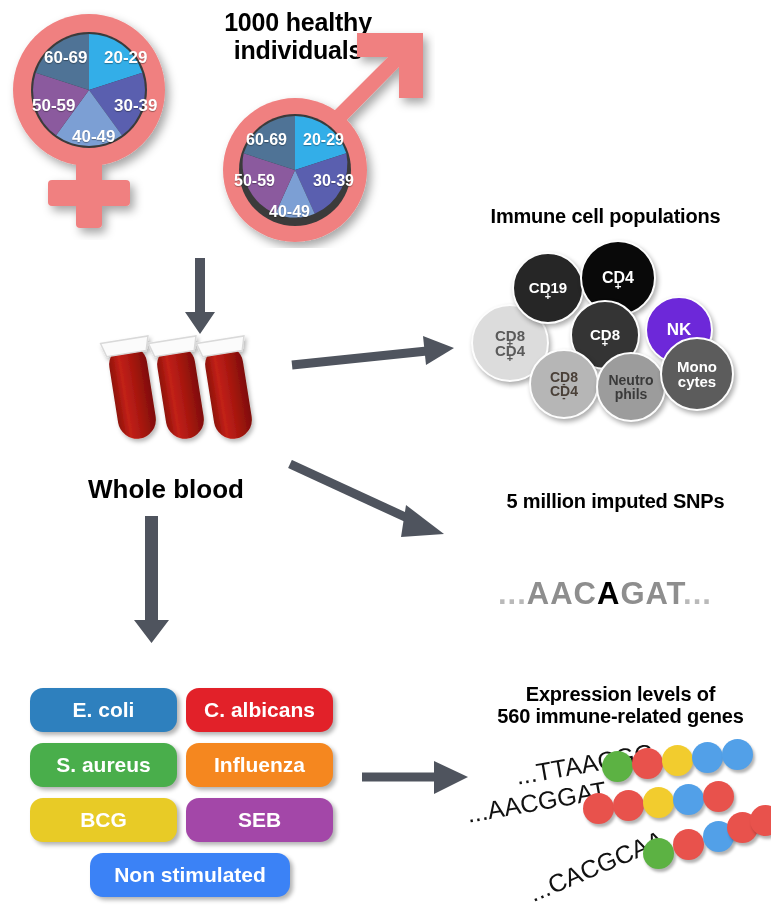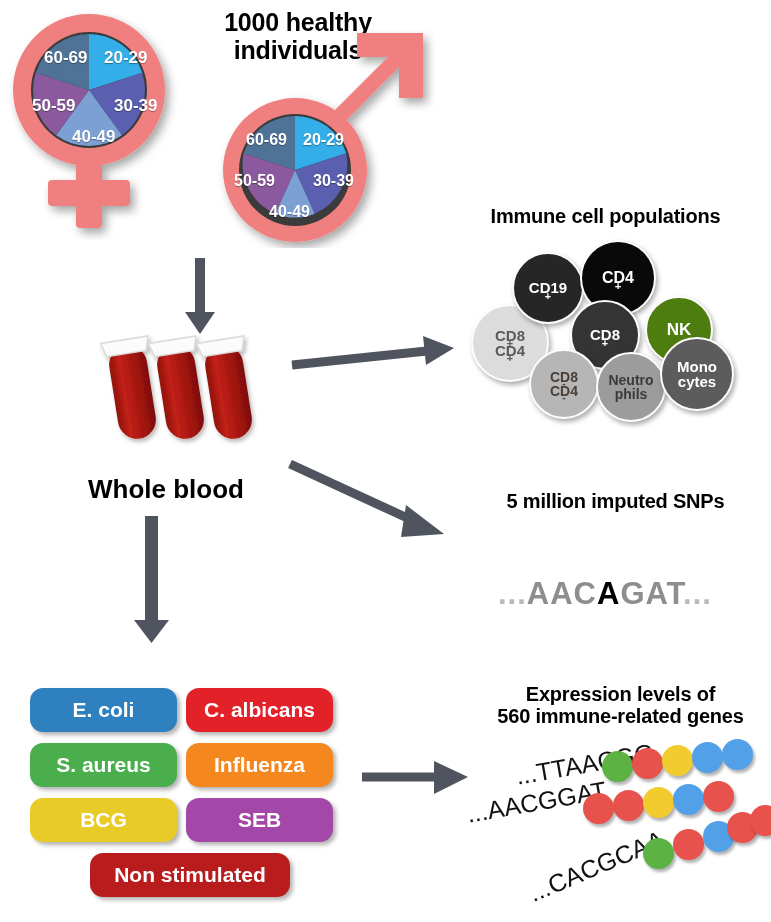--- a/index.html
+++ b/index.html
@@ -156,21 +156,21 @@
   </div>
 
   <div class="cellcircle" style="left:512px;top:252px;width:68px;height:68px;background:#262626;color:#ffffff;font-size:15px;">
     <span>CD19<span class="sup">+</span></span>
   </div>
 
   <div class="cellcircle" style="left:580px;top:240px;width:72px;height:72px;background:#090909;color:#ffffff;font-size:16px;">
     <span>CD4<span class="sup">+</span></span>
   </div>
 
-  <div class="cellcircle" style="left:645px;top:296px;width:64px;height:64px;background:#4d7c0f;color:#ffffff;font-size:17px;">
+  <div class="cellcircle" style="left:645px;top:296px;width:64px;height:64px;background:#6d28d9;color:#ffffff;font-size:17px;">
     <span>NK</span>
   </div>
 
   <div class="cellcircle" style="left:570px;top:300px;width:66px;height:66px;background:#343434;color:#ffffff;font-size:15px;">
     <span>CD8<span class="sup">+</span></span>
   </div>
 
   <div class="cellcircle" style="left:529px;top:349px;width:66px;height:66px;background:#B6B6B6;color:#4A4038;font-size:14px;">
     <div>
       <span>CD8<span class="sup">-</span></span>
@@ -210,21 +210,21 @@
   </div>
   <div class="stimbox" style="left:186px;top:743px;width:147px;height:44px;background:#F5871F;font-size:21px;">
     <span>Influenza</span>
   </div>
   <div class="stimbox" style="left:30px;top:798px;width:147px;height:44px;background:#E8CB26;font-size:21px;">
     <span>BCG</span>
   </div>
   <div class="stimbox" style="left:186px;top:798px;width:147px;height:44px;background:#A347A8;font-size:21px;">
     <span>SEB</span>
   </div>
-  <div class="stimbox" style="left:90px;top:853px;width:200px;height:44px;background:#b91c1c;font-size:21px;">
+  <div class="stimbox" style="left:90px;top:853px;width:200px;height:44px;background:#3b82f6;font-size:21px;">
     <span>Non stimulated</span>
   </div>
 
   <svg class="abs" style="left:360px;top:752px;" width="115" height="50" viewBox="0 0 115 50">
     <path d="M2 25 L78 25" stroke="#4F545E" stroke-width="9" fill="none"></path>
     <path d="M74 9 L108 25 L74 42 Z" fill="#4F545E"></path>
   </svg>
 
   <div class="heading abs" style="left:470px;top:683px;width:301px;font-size:20px;">
     <div>Expression levels of</div>

